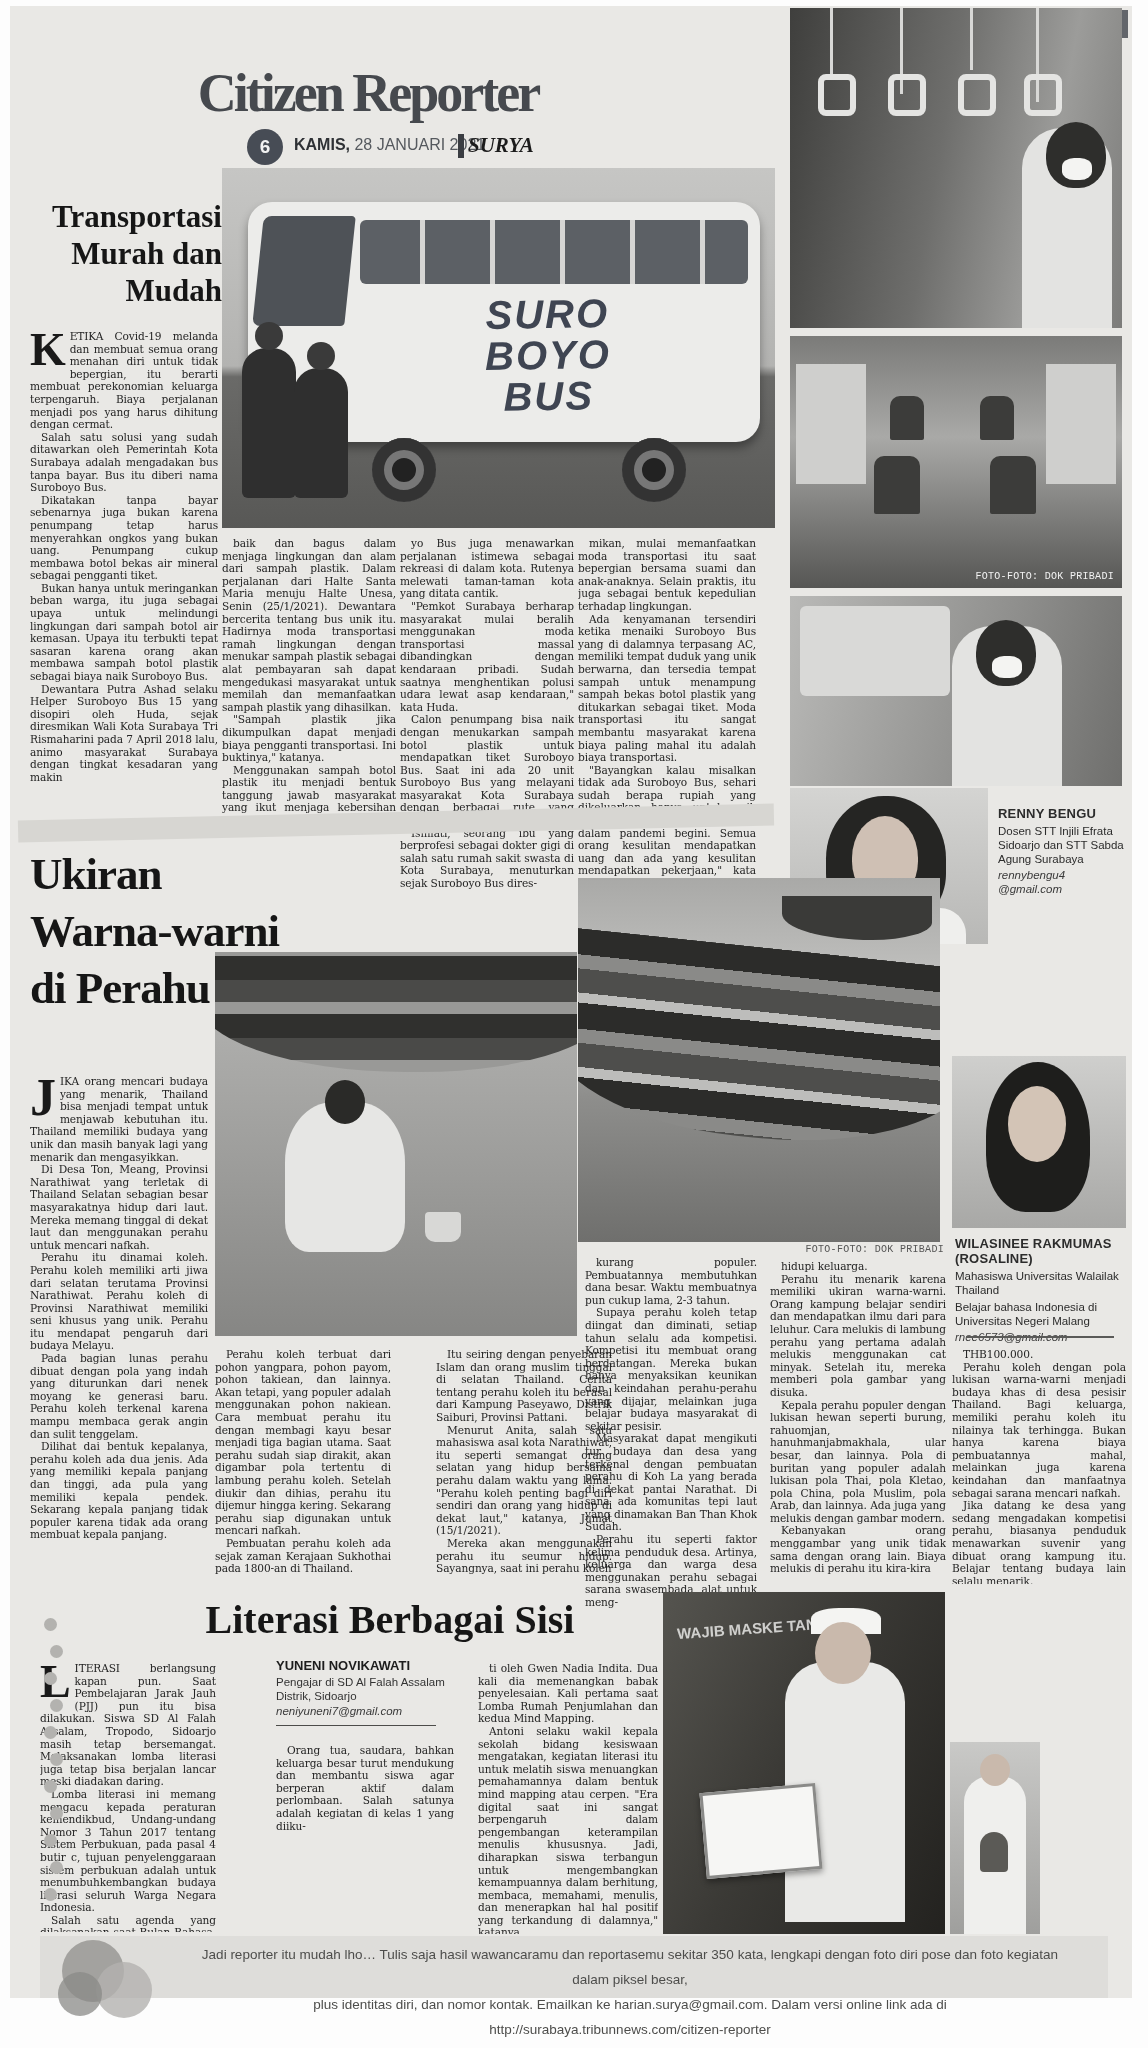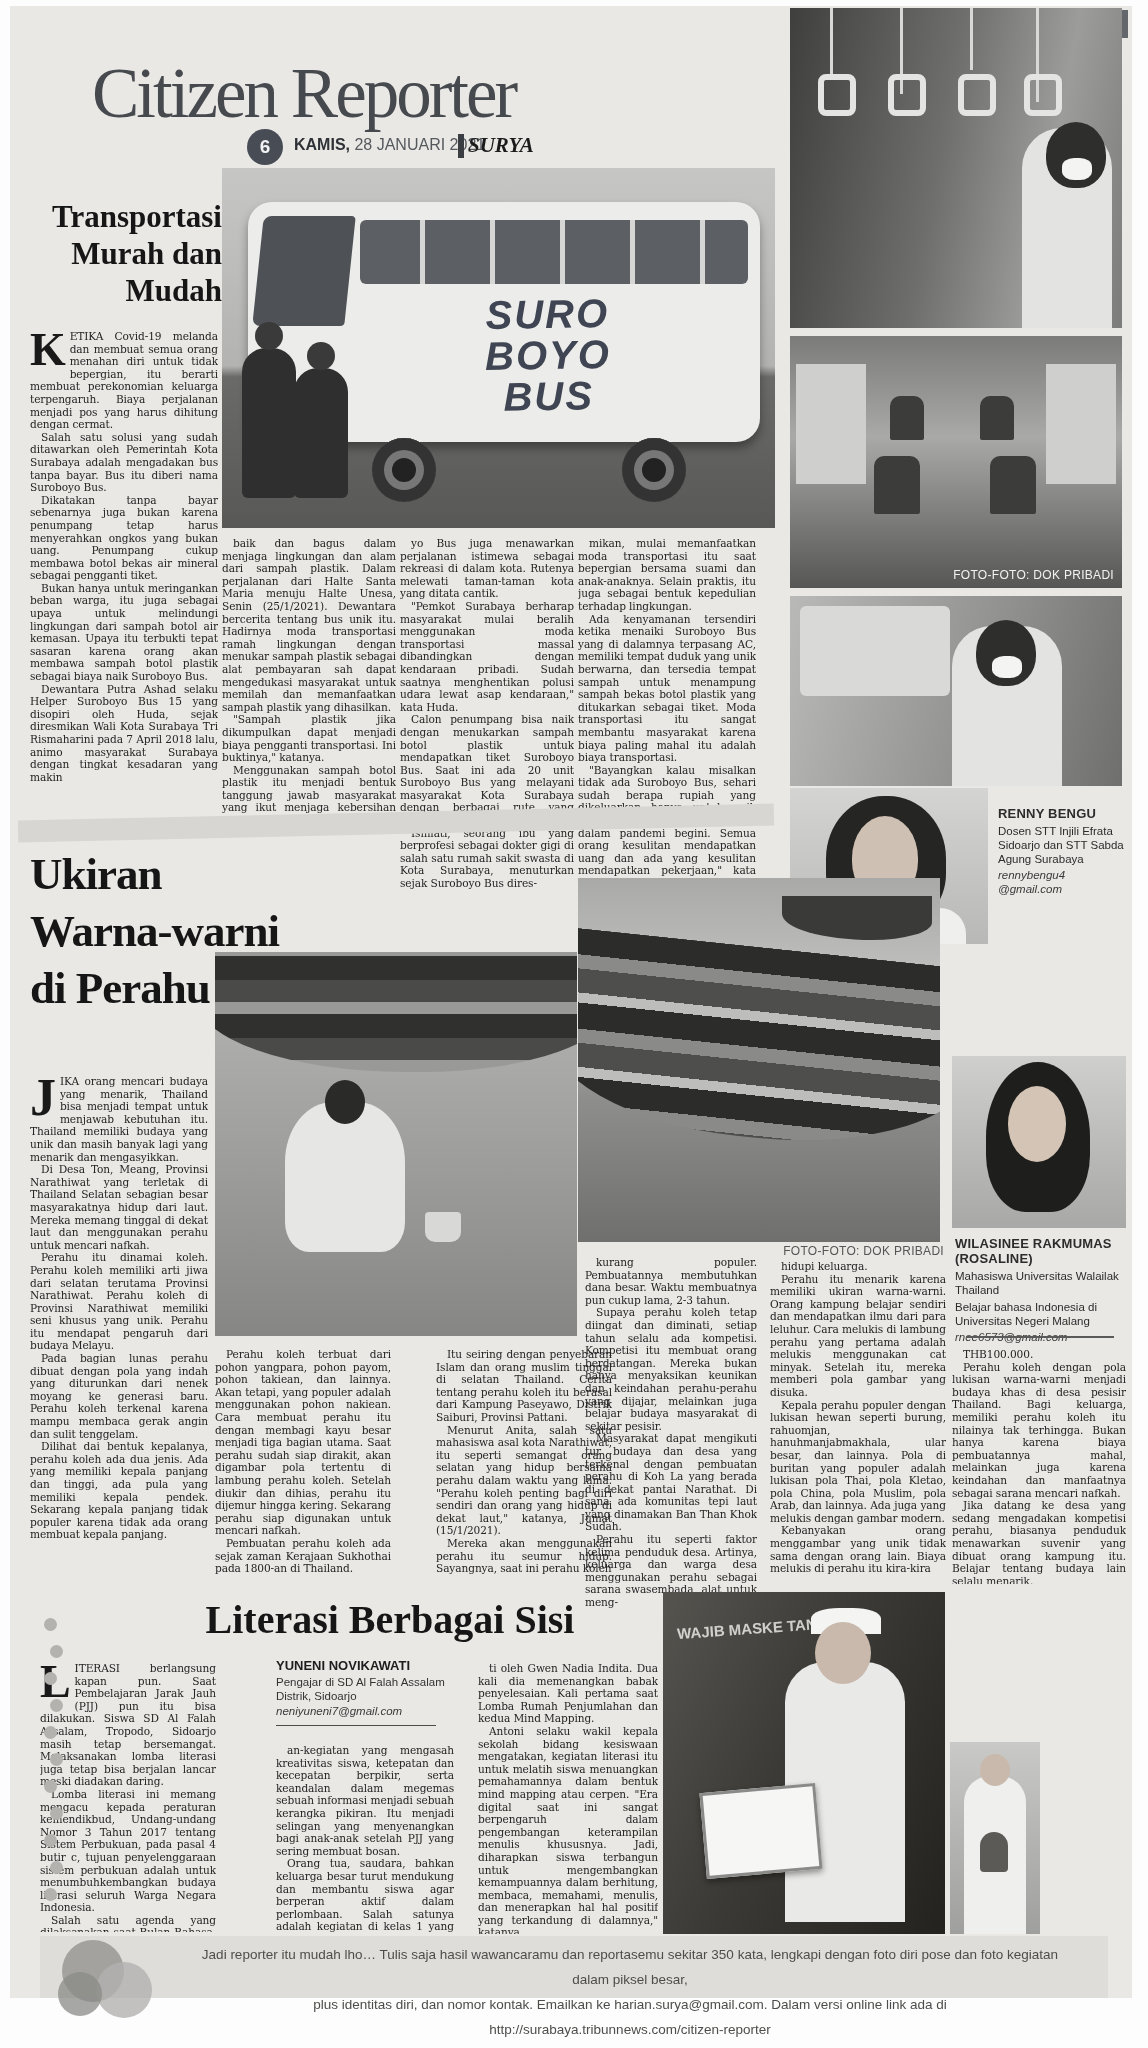--- a/index.html
+++ b/index.html
@@ -1,22 +1,22 @@
 <!DOCTYPE html>
 <html><head>
 <meta charset="utf-8">
 <style>
   html,body{margin:0;padding:0;}
   body{width:1148px;height:2048px;position:relative;background:#fdfdfd;
        font-family:"DejaVu Serif",serif;overflow:hidden;}
   .sheet{position:absolute;left:10px;top:6px;width:1122px;height:1992px;background:#e9e8e5;}
   .abs{position:absolute;}
   
-  .masthead{left:92px;top:44px;width:552px;height:100px;text-align:left;
-    font-family:"Liberation Serif",serif;font-weight:normal;font-size:71px;letter-spacing:-3px;
+  .masthead{left:92px;top:44px;width:552px;height:100px;text-align:center;
+    font-family:"Liberation Serif",serif;font-weight:bold;font-size:54px;letter-spacing:-3px;
     color:#46494e;line-height:98px;}
   .pagenum{left:247px;top:129px;width:36px;height:36px;border-radius:50%;background:#474c55;
     color:#f2f2f2;font-family:"Liberation Sans",sans-serif;font-weight:bold;font-size:19px;
     text-align:center;line-height:36px;}
   .dateline{left:294px;top:136px;font-family:"Liberation Sans",sans-serif;font-size:16px;color:#55595e;}
   .dateline b{color:#2e3135;}
   .brand{left:468px;top:133px;font-family:"Liberation Serif",serif;font-style:italic;font-weight:bold;
     font-size:21px;color:#1b1b1b;}
   .brandbar{left:458px;top:134px;width:6px;height:24px;background:#3a3d42;}
   .cornersq{left:1096px;top:10px;width:32px;height:28px;background:#63666b;}
@@ -40,21 +40,21 @@
   .c-a2c2{left:215px;top:1348px;width:176px;height:246px;}
   .c-a2c3{left:400px;top:1348px;width:176px;height:306px;margin-left:36px;}
   .c-a2c4{left:585px;top:1256px;width:172px;height:402px;}
   .c-a2c5{left:770px;top:1260px;width:176px;height:398px;}
   .c-a2c6{left:952px;top:1348px;width:174px;height:236px;}
   .c-a3c1{left:40px;top:1662px;width:176px;height:270px;}
   .c-a3c2{left:276px;top:1744px;width:178px;height:190px;}
   .c-a3c3{left:478px;top:1662px;width:180px;height:272px;}
   
   .photo{position:absolute;overflow:hidden;background:#9a9a98;}
-  .credit{position:absolute;font-family:Liberation Sans, sans-serif;font-size:12px;color:#f2f2f2;
+  .credit{position:absolute;font-family:Liberation Mono, monospace;font-size:10px;color:#f2f2f2;
     letter-spacing:0.3px;}
   .credit.dark{color:#555;}
   
   .busphoto{left:222px;top:168px;width:553px;height:360px;
     background:linear-gradient(#c6c6c4 0%,#b3b3b1 55%,#6a6a68 58%,#585856 100%);}
   .busbody{position:absolute;left:26px;top:34px;width:512px;height:240px;background:#ececea;
     border-radius:24px;box-shadow:0 6px 10px rgba(0,0,0,.35);}
   .busglass{position:absolute;left:10px;top:14px;width:92px;height:110px;background:#4e5257;
     border-radius:8px 4px 4px 8px;transform:skewX(-6deg);}
   .buswin{position:absolute;left:112px;top:18px;width:388px;height:64px;background:#5c6065;
@@ -352,21 +352,20 @@
 
 <div class="abs col c-a3c1">
   <p class="lead"><span class="dropcap">L</span><span>ITERASI berlangsung kapan pun. Saat Pembelajaran Jarak Jauh (PJJ) pun itu bisa dilakukan. Siswa SD Al Falah Assalam, Tropodo, Sidoarjo masih tetap bersemangat. Melaksanakan lomba literasi juga tetap bisa berjalan lancar meski diadakan daring.</span></p>
   <div>
       <p>Lomba literasi ini memang mengacu kepada peraturan kemendikbud, Undang-undang Nomor 3 Tahun 2017 tentang Sistem Perbukuan, pada pasal 4 butir c, tujuan penyelenggaraan sistem perbukuan adalah untuk menumbuhkembangkan budaya literasi seluruh Warga Negara Indonesia.</p>
       <p>Salah satu agenda yang dilaksanakan saat Bulan Bahasa, November lalu adalah dengan membuat kegiat-</p>
     </div>
 </div>
 <div class="abs col c-a3c2">
     <div>
-      <p>an-kegiatan yang mengasah kreativitas siswa, ketepatan dan kecepatan berpikir, serta keandalan dalam megemas sebuah informasi menjadi sebuah kerangka pikiran. Itu menjadi selingan yang menyenangkan bagi anak-anak setelah PJJ yang sering membuat bosan.</p>
       <p>Orang tua, saudara, bahkan keluarga besar turut mendukung dan membantu siswa agar berperan aktif dalam perlombaan. Salah satunya adalah kegiatan di kelas 1 yang diiku-</p>
     </div>
   </div>
 <div class="abs col c-a3c3">
     <div>
       <p>ti oleh Gwen Nadia Indita. Dua kali dia memenangkan babak penyelesaian. Kali pertama saat Lomba Rumah Penjumlahan dan kedua Mind Mapping.</p>
       <p>Antoni selaku wakil kepala sekolah bidang kesiswaan mengatakan, kegiatan literasi itu untuk melatih siswa menuangkan pemahamannya dalam bentuk mind mapping atau cerpen. "Era digital saat ini sangat berpengaruh dalam pengembangan keterampilan menulis khususnya. Jadi, diharapkan siswa terbangun untuk mengembangkan kemampuannya dalam berhitung, membaca, memahami, menulis, dan menerapkan hal hal positif yang terkandung di dalamnya," katanya.</p>
     </div>
   </div>
 

